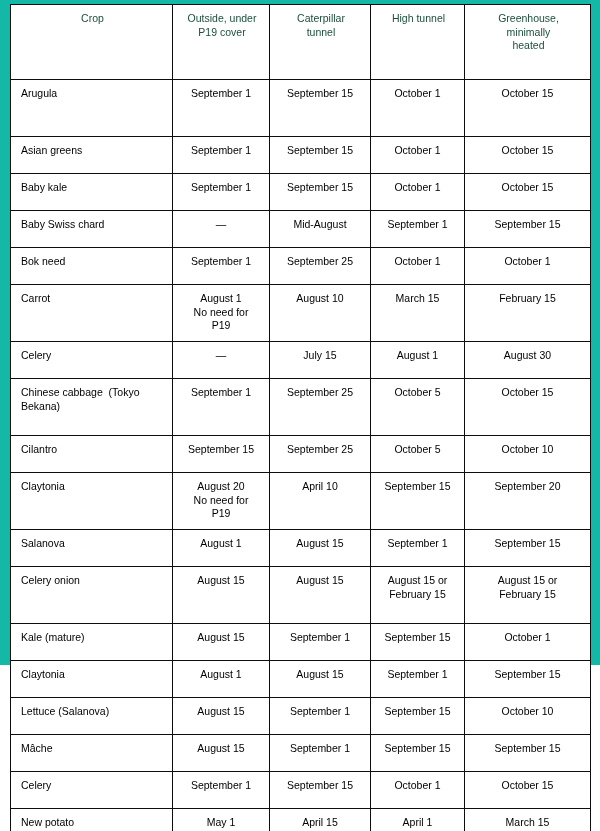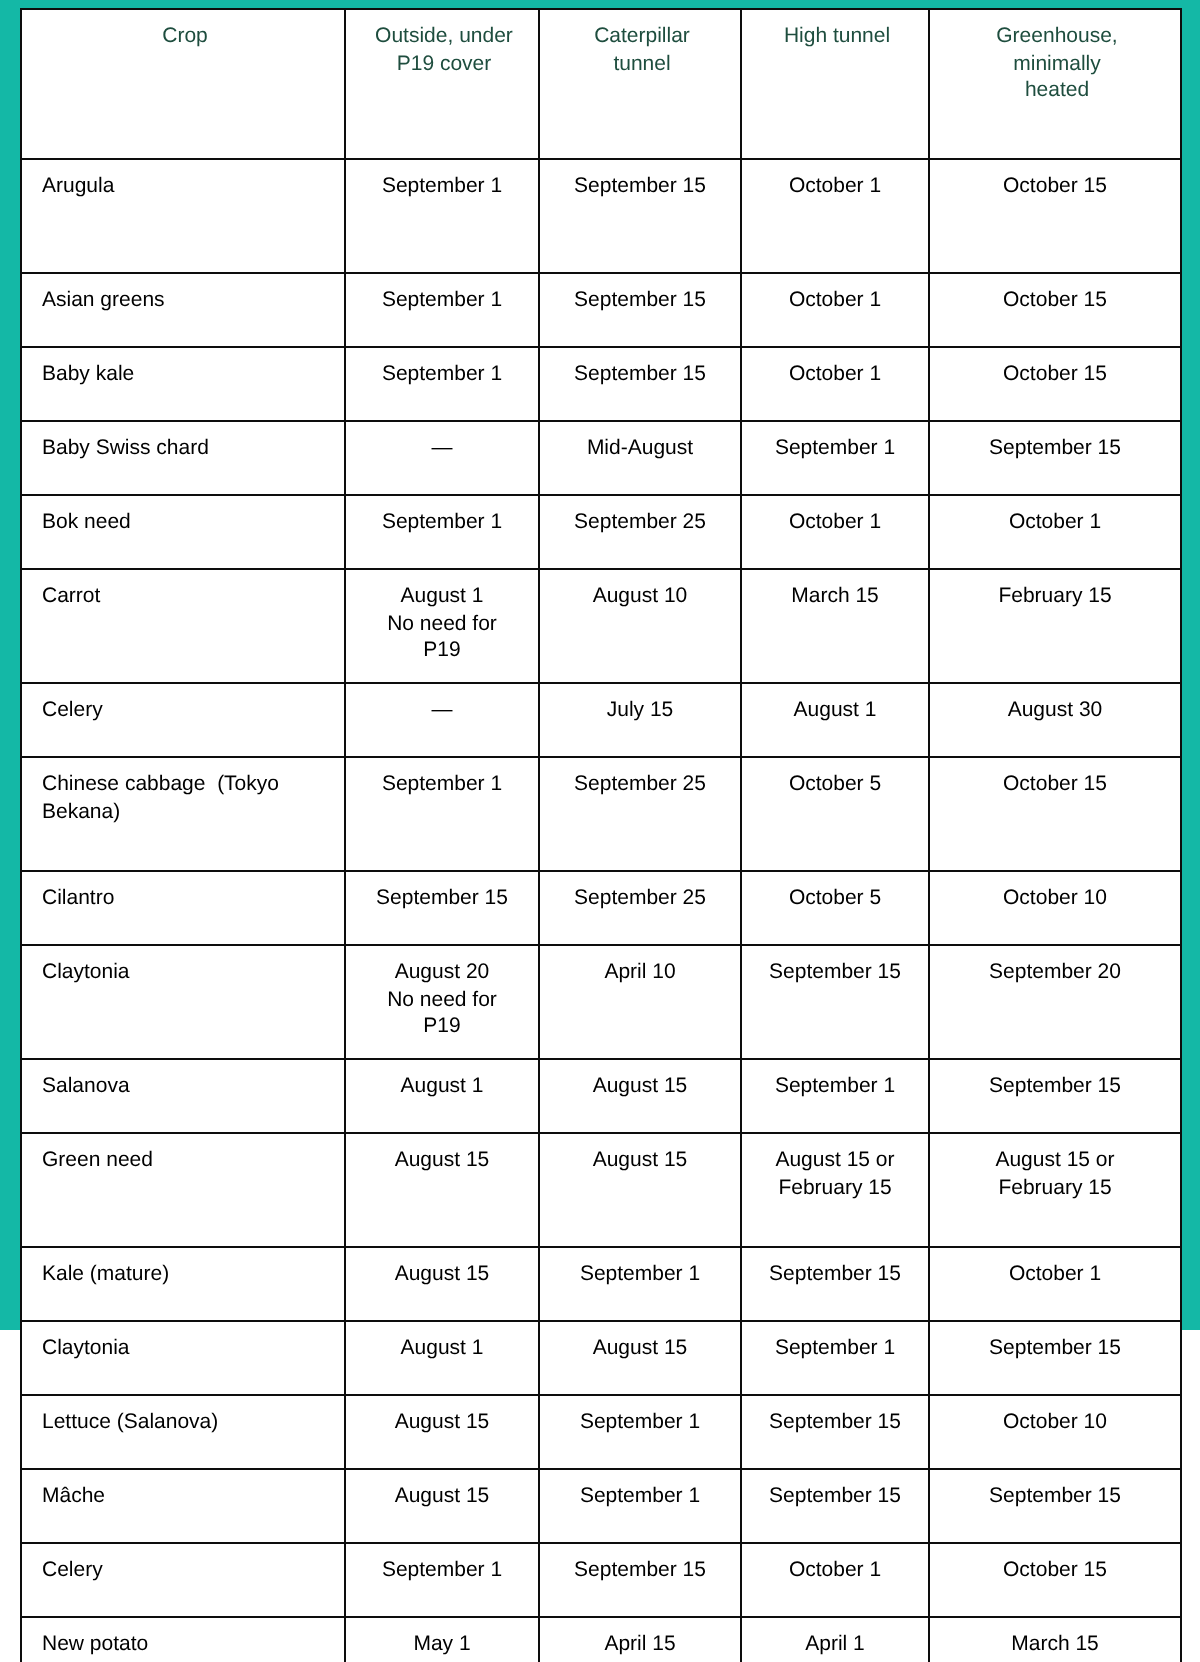--- a/index.html
+++ b/index.html
@@ -171,21 +171,21 @@
           <td class="date-cell">September 20</td>
         </tr>
         <tr class="r-std">
           <td class="crop-cell">Salanova</td>
           <td class="date-cell">August 1</td>
           <td class="date-cell">August 15</td>
           <td class="date-cell">September 1</td>
           <td class="date-cell">September 15</td>
         </tr>
         <tr class="r-tall">
-          <td class="crop-cell">Green need</td>
+          <td class="crop-cell">Celery onion</td>
           <td class="date-cell">August 15</td>
           <td class="date-cell">August 15</td>
           <td class="date-cell">August 15 or
 February 15</td>
           <td class="date-cell">August 15 or
 February 15</td>
         </tr>
         <tr class="r-std">
           <td class="crop-cell">Kale (mature)</td>
           <td class="date-cell">August 15</td>

